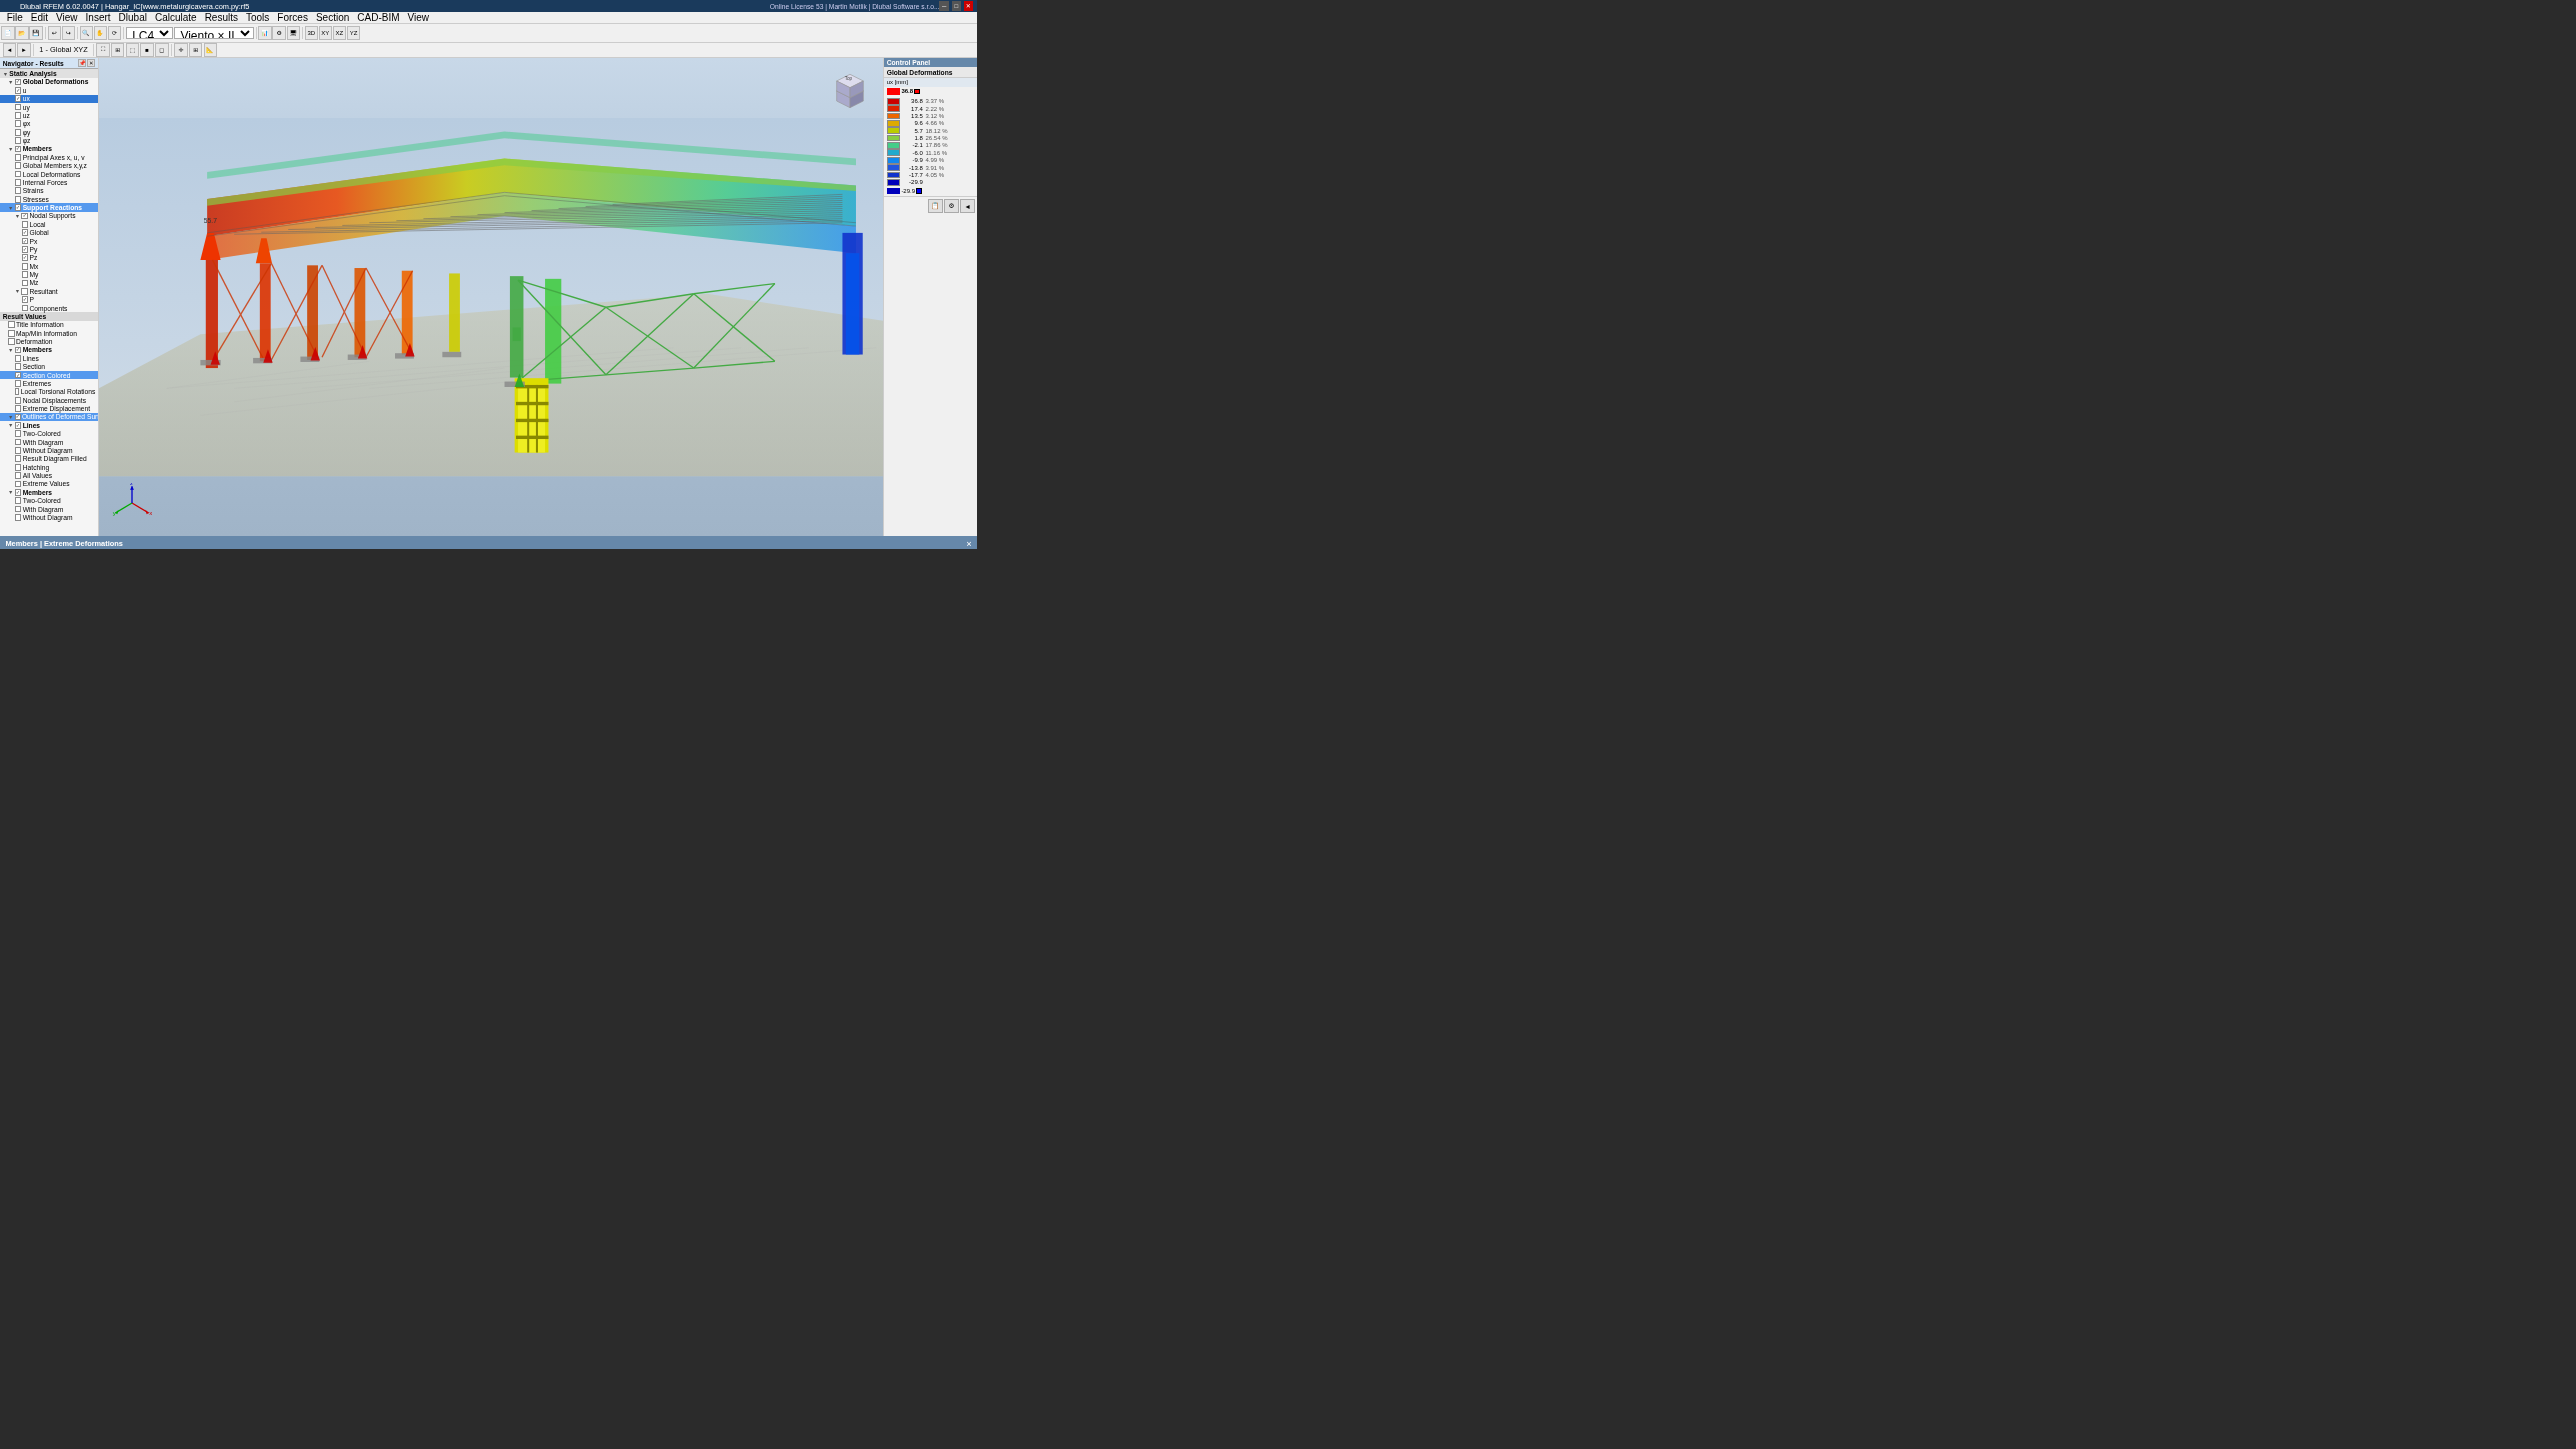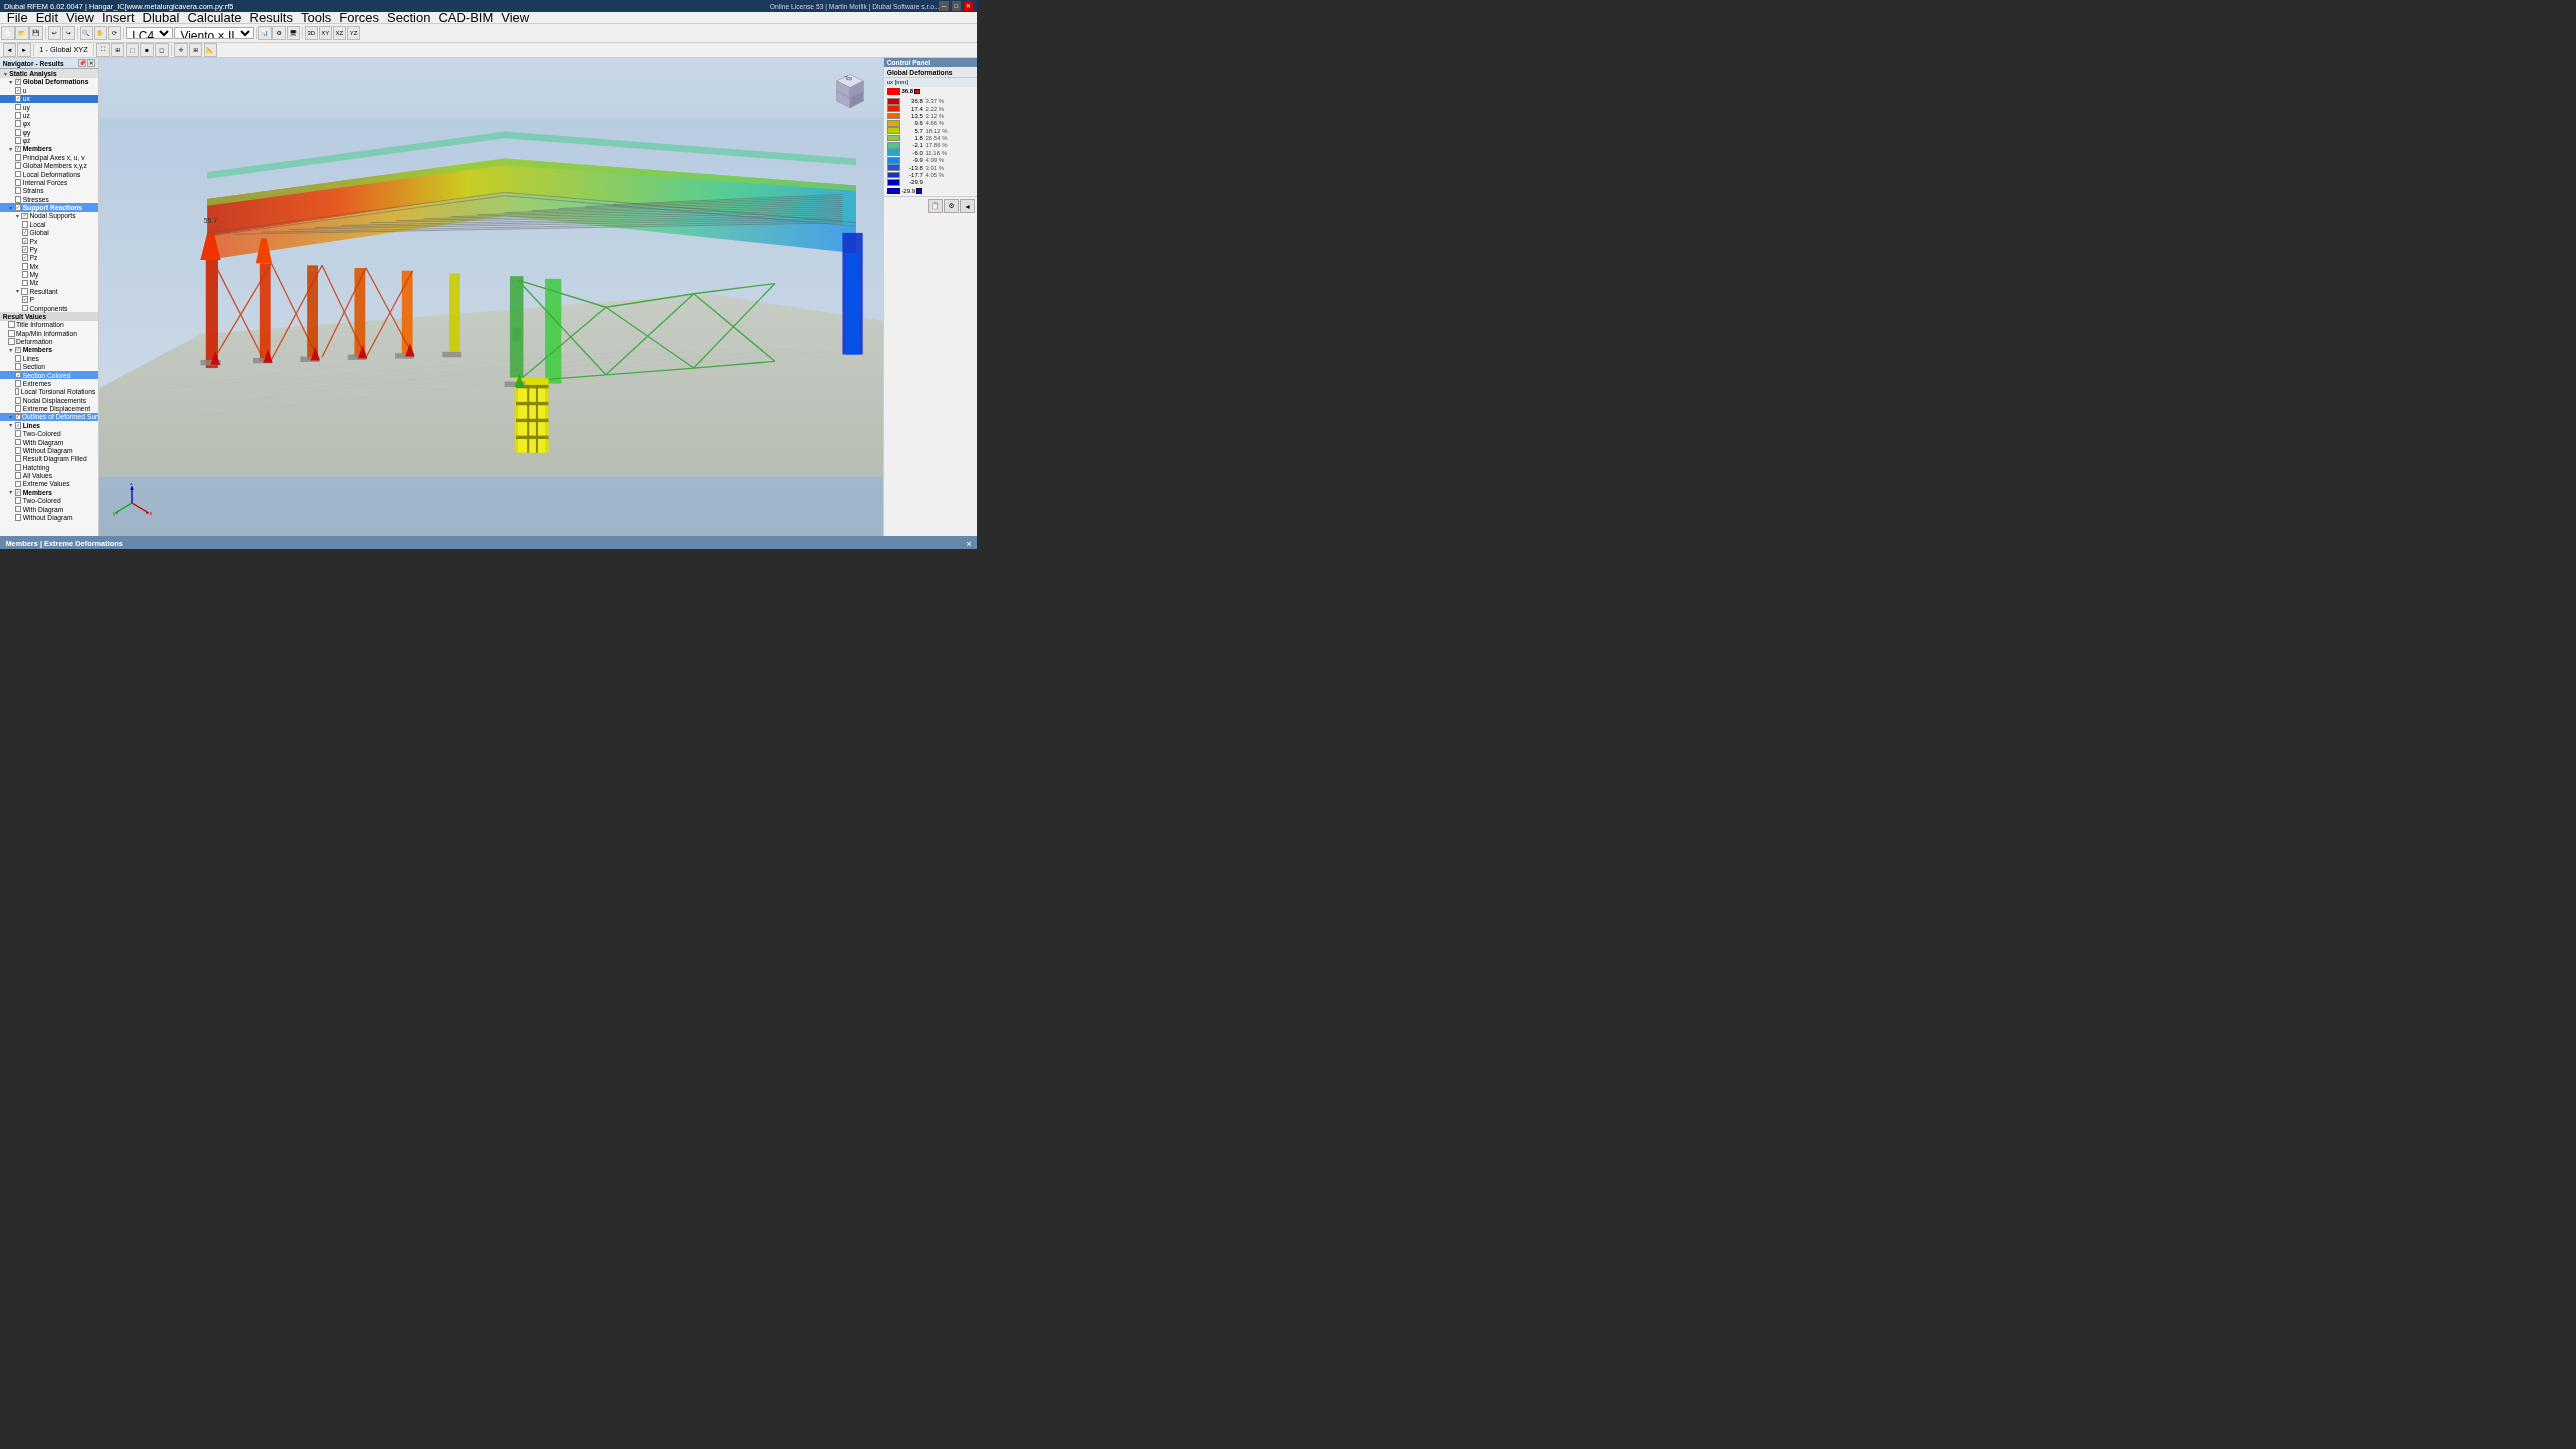--- a/index.html
+++ b/index.html
@@ -16,21 +16,21 @@
     
     #title-bar {
       background: #1a3a5c;
       color: #fff;
       height: 12px;
       display: flex;
       align-items: center;
       padding: 0 4px;
       font-size: 7.4px;
     }
-    #title-bar .title-text { flex: 1; }
+    #title-bar .title-text { flex: 1; margin-left: 16px; }
     #title-bar .win-controls { display: flex; gap: 2.7px; }
     #title-bar .win-btn {
       width: 9.4px; height: 9.4px;
       background: #555;
       border: none;
       color: #fff;
       font-size: 6px;
       cursor: pointer;
       display: flex; align-items: center; justify-content: center;
     }
@@ -44,21 +44,21 @@
       align-items: center;
       padding: 0 2.7px;
       border-bottom: 0.7px solid #ccc;
     }
     .menu-item {
       padding: 0 4px;
       height: 100%;
       display: flex;
       align-items: center;
       cursor: pointer;
-      font-size: 13px;
+      font-size: 10px;
     }
 
     
     #toolbar-area {
       background: #f0f0f0;
       border-bottom: 0.7px solid #ccc;
       padding: 0.7px 1.3px;
       display: flex;
       flex-wrap: wrap;
       gap: 1.3px;

